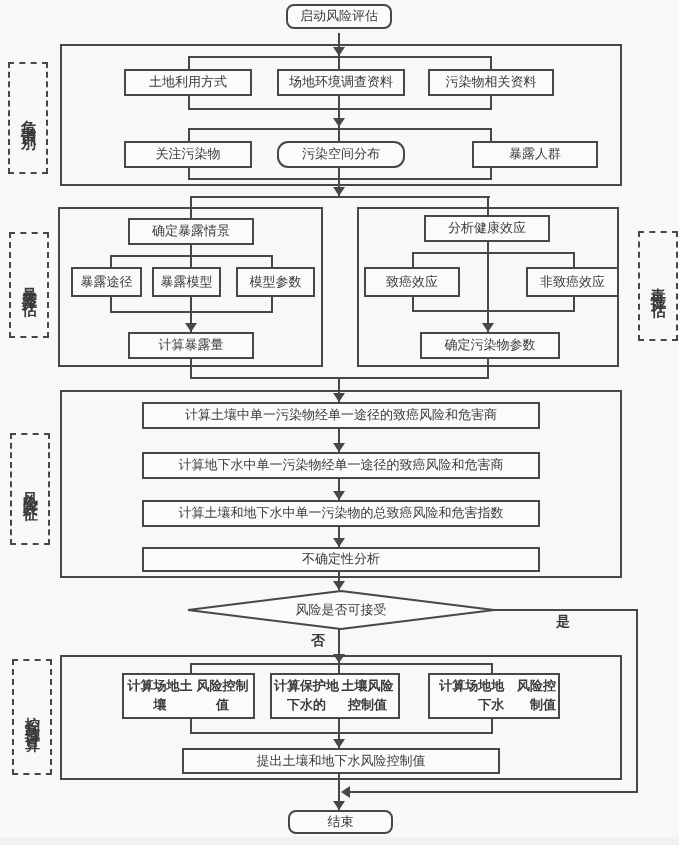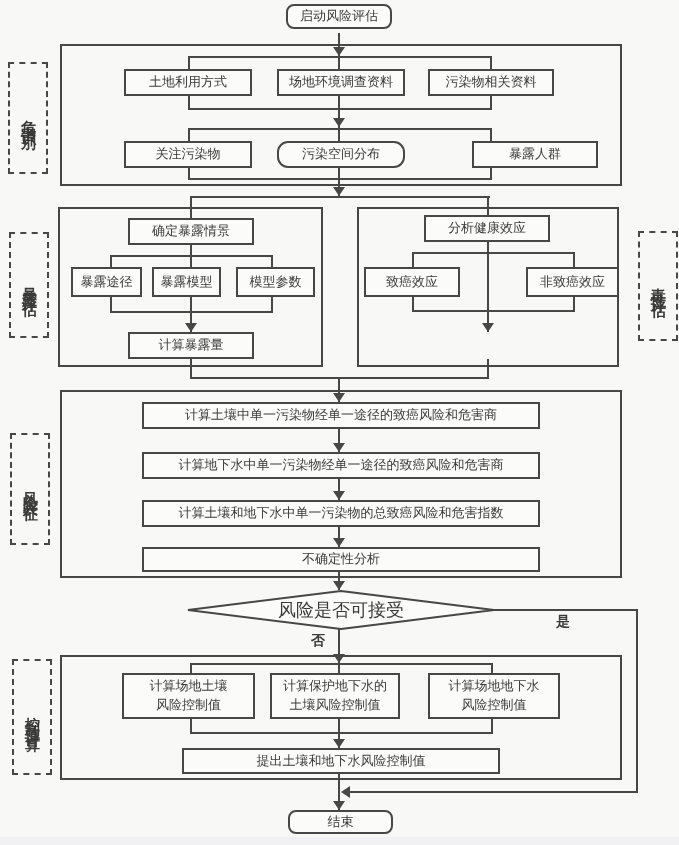--- a/index.html
+++ b/index.html
@@ -13,34 +13,34 @@
   }
   .canvas{position:absolute;left:0;top:0;width:679px;height:845px;}
   .cont{position:absolute;box-sizing:border-box;border:2px solid var(--line);z-index:0;background:transparent;}
   .bus{position:absolute;box-sizing:border-box;border:2px solid var(--line);z-index:1;background:transparent;}
   .hl,.vl{position:absolute;background:var(--line);z-index:2;}
   .n{
     position:absolute;box-sizing:border-box;border:2px solid var(--line);background:var(--fill);
     display:flex;align-items:center;justify-content:center;text-align:center;
     font-size:13px;line-height:1.25;z-index:3;padding:1px 2px;
   }
-  .n.two{flex-direction:column;line-height:1.45;}
+  .n.two{flex-direction:row;line-height:1.45;font-weight:bold;}
   .rounded{border-radius:8px;}
   .ad{position:absolute;width:0;height:0;border-left:6px solid transparent;border-right:6px solid transparent;border-top:9px solid var(--line);z-index:4;}
   .al{position:absolute;width:0;height:0;border-top:6px solid transparent;border-bottom:6px solid transparent;border-right:9px solid var(--line);z-index:4;}
   .vlabel{
     position:absolute;box-sizing:border-box;border:2px dashed var(--line);background:var(--bg);
     writing-mode:vertical-rl;text-orientation:upright;
     display:flex;align-items:center;justify-content:center;
     font-weight:bold;font-size:15px;letter-spacing:5px;z-index:3;
   }
   .branch{position:absolute;font-size:14px;font-weight:bold;z-index:4;text-align:center;}
   .diamond-wrap{position:absolute;left:186px;top:589px;width:310px;height:42px;z-index:3;}
   .diamond-wrap svg{position:absolute;left:0;top:0;}
-  .diamond-wrap span{position:absolute;left:0;top:0;width:100%;height:100%;display:flex;align-items:center;justify-content:center;font-size:18px;}
+  .diamond-wrap span{position:absolute;left:0;top:0;width:100%;height:100%;display:flex;align-items:center;justify-content:center;font-size:13px;}
   .band{position:absolute;left:0;top:837px;width:679px;height:8px;background:var(--band);z-index:0;}
 </style>
 </head>
 <body style="color: rgb(58, 58, 58);">
 
 <div class="canvas">
 
   <div class="n rounded" style="left:286px;top:4px;width:106px;height:25px;">启动风险评估</div>
 
   <div class="vl" style="left:338px;top:33px;width:2px;height:165px;"></div>
@@ -76,20 +76,21 @@
   <div class="vl" style="left:190px;top:359px;width:2px;height:20px;"></div>
 
   <div class="cont" style="left:357px;top:207px;width:262px;height:160px;"></div>
   <div class="vlabel" style="left:638px;top:231px;width:40px;height:110px;">毒性评估</div>
   <div class="vl" style="left:487px;top:242px;width:2px;height:90px;"></div>
   <div class="n" style="left:424px;top:215px;width:126px;height:27px;">分析健康效应</div>
   <div class="bus" style="left:412px;top:252px;width:163px;height:60px;"></div>
   <div class="n" style="left:364px;top:267px;width:96px;height:30px;">致癌效应</div>
   <div class="n" style="left:526px;top:267px;width:93px;height:30px;">非致癌效应</div>
   <div class="ad" style="left:482px;top:323px;"></div>
+  <div class="n" style="left:420px;top:332px;width:140px;height:27px;">确定污染物参数</div>
   <div class="vl" style="left:487px;top:359px;width:2px;height:20px;"></div>
 
   <div class="hl" style="left:190px;top:377px;width:299px;height:2px;"></div>
   <div class="vl" style="left:338px;top:377px;width:2px;height:213px;"></div>
   <div class="ad" style="left:333px;top:393px;"></div>
 
   <div class="cont" style="left:60px;top:390px;width:562px;height:188px;"></div>
   <div class="vlabel" style="left:10px;top:433px;width:40px;height:112px;">风险表征</div>
   <div class="n" style="left:142px;top:402px;width:398px;height:27px;">计算土壤中单一污染物经单一途径的致癌风险和危害商</div>
   <div class="ad" style="left:333px;top:443px;"></div>

